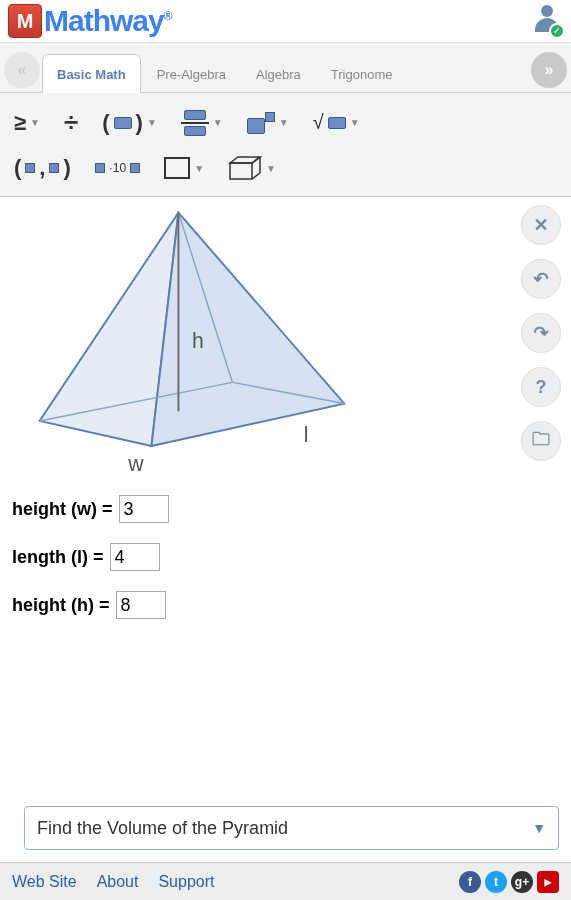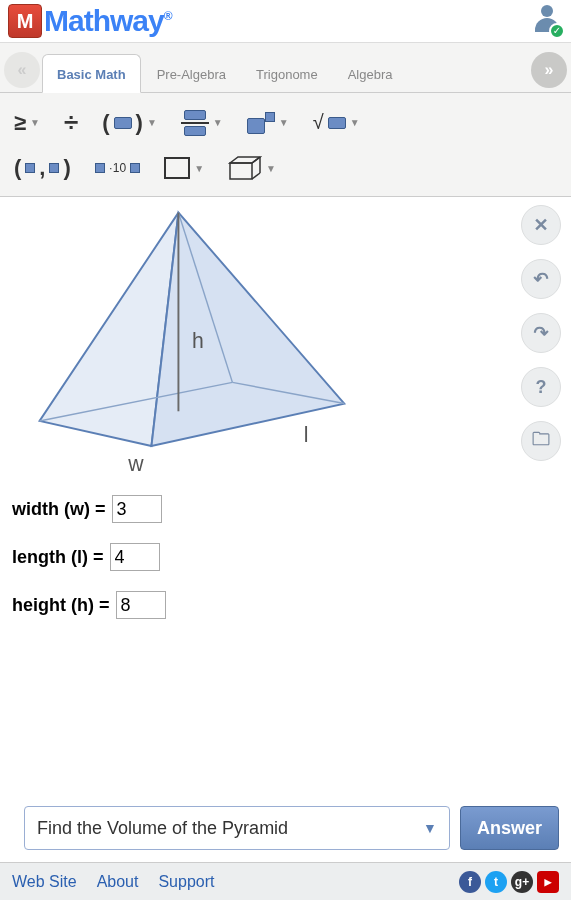--- a/index.html
+++ b/index.html
@@ -242,22 +242,22 @@
     <div class="user-head"></div>
     <div class="user-body"></div>
     <div class="check-badge">✓</div>
   </div>
 </div>
 
 <div class="tabbar">
   <div class="nav-arrow">«</div>
   <div class="tab active">Basic Math</div>
   <div class="tab">Pre-Algebra</div>
+  <div class="tab">Algebra</div>
   <div class="tab">Trigonome</div>
-  <div class="tab">Algebra</div>
   <div style="flex:1"></div>
   <div class="nav-arrow active">»</div>
 </div>
 
 <div class="toolbar">
   <div class="tool-row">
     <div class="tool">
         <b>≥</b>
         <span class="dd">▼</span>
       </div>
@@ -347,40 +347,39 @@
     <div class="circ-btn">
         <span>?</span>
       </div>
     <div class="circ-btn">
         <span>🗀</span>
       </div>
   </div>
 
   <div class="inputs">
     <div class="row">
-      <span class="lbl">width (w) =</span>
+      <span class="lbl">height (w) =</span>
       <input type="text" value="3" style="">
     </div>
     <div class="row">
       <span class="lbl">length (l) =</span>
       <input type="text" value="4" style="">
     </div>
     <div class="row">
       <span class="lbl">height (h) =</span>
       <input type="text" value="8" style="">
     </div>
   </div>
 </div>
 
 <div class="bottom-bar">
   <div class="dropdown">
     <span>Find the Volume of the Pyramid</span>
     <span class="caret">▼</span>
   </div>
-  <button class="answer-btn">Answer</button>
 </div>
 
 <div class="footer">
   <div class="footer-links">
     <a href="#">Web Site</a>
     <a href="#">About</a>
     <a href="#">Support</a>
   </div>
   <div class="social">
     <div class="sicon fb">f</div>

